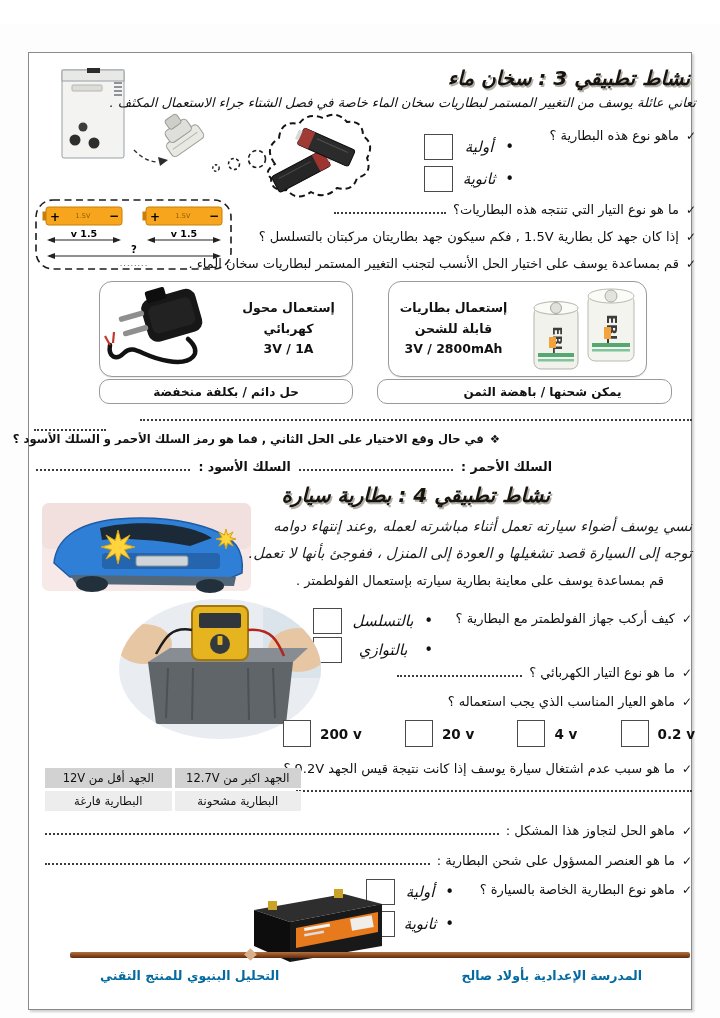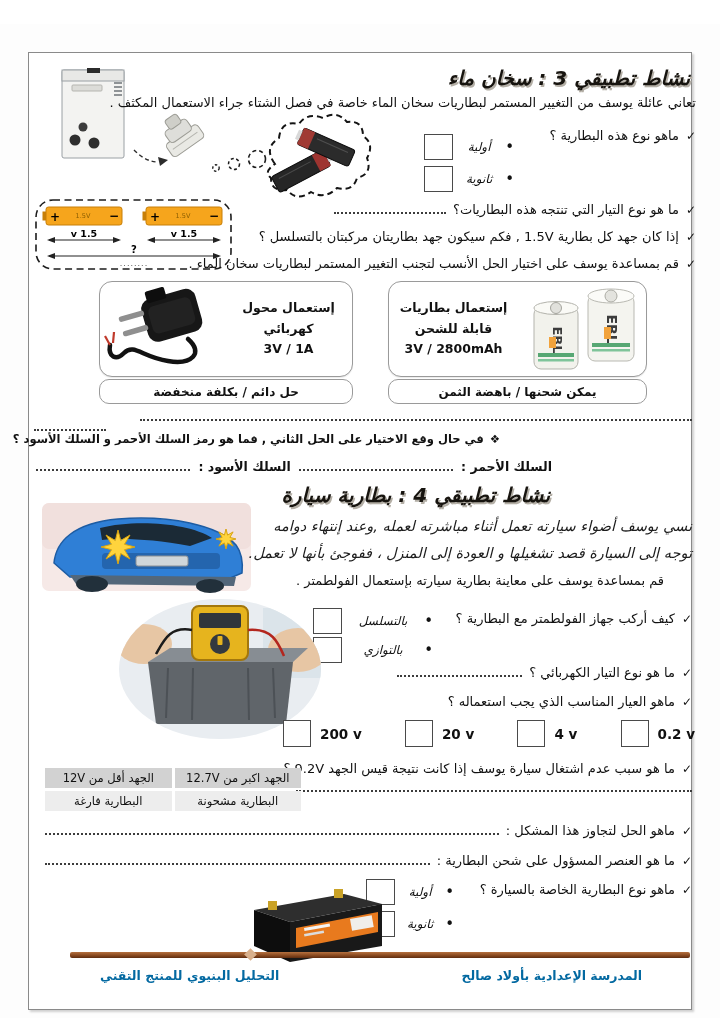--- a/index.html
+++ b/index.html
@@ -9,21 +9,21 @@
   .frame{left:28px;top:28px;width:662px;height:956px;border:1.4px solid #8a8a8a;
          box-shadow:2px 2px 2px rgba(0,0,0,.18);background:#fff;}
   .title{font-weight:bold;font-style:italic;font-size:20px;color:#17140f;
          text-shadow:1.5px 1.5px 0 #b4afa6;letter-spacing:.5px;white-space:nowrap;}
   .q{display:flex;direction:rtl;align-items:baseline;gap:7px;font-size:13px;white-space:nowrap;}
   .chk{font-size:12px;flex:none;}
   .dotline{border-bottom:2px dotted #3c3c3c;height:11px;flex:none;}
   .grow{flex:1;}
   .optrow{display:flex;direction:rtl;align-items:center;justify-content:space-between;}
   .bullet{font-size:15px;line-height:1;}
-  .optlabel{font-style:italic;font-size:12px;}
+  .optlabel{font-style:italic;font-size:15px;}
   .cb{width:29px;height:26px;border:1.6px solid #4a4a4a;background:#fff;flex:none;box-sizing:border-box;}
   .card{border:1.4px solid #9a9a9a;border-radius:13px;background:#fff;display:flex;direction:rtl;
         align-items:center;overflow:hidden;box-shadow:0 1px 1px rgba(0,0,0,.08);}
   .card-text{flex:1;text-align:center;font-weight:bold;font-size:12.5px;line-height:1.65;direction:rtl;}
   .ltr{direction:ltr;unicode-bidi:isolate;}
   .verdict{border:1.4px solid #9a9a9a;border-radius:10px;background:#fff;display:flex;
            align-items:center;justify-content:center;font-weight:bold;font-size:12px;}
   .story{font-style:italic;font-size:14.5px;color:#1c1c1c;white-space:nowrap;}
   .wires{display:flex;direction:rtl;align-items:baseline;gap:8px;font-size:12.5px;}
   .wires .lbl{font-weight:bold;white-space:nowrap;}
@@ -57,21 +57,21 @@
       <line x1="60" y1="15" x2="68" y2="15"></line>
         <line x1="60" y1="19" x2="68" y2="19"></line>
       <line x1="60" y1="23" x2="68" y2="23"></line>
         <line x1="60" y1="27" x2="68" y2="27"></line>
     </g>
     <circle cx="29" cy="59" r="4.5" fill="#3c3c3c"></circle>
     <circle cx="21" cy="72" r="5.5" fill="#2e2e2e"></circle>
     <circle cx="40" cy="75" r="5.5" fill="#2e2e2e"></circle>
   </svg>
 
-  <div class="abs" style="right:24px;top:71px;font-size:13px;white-space:nowrap;">تعاني عائلة يوسف من التغيير المستمر لبطاريات سخان الماء خاصة في فصل الشتاء جراء الاستعمال المكثف .</div>
+  <div class="abs" style="right:24px;top:71px;font-size:13px;white-space:nowrap;font-style:italic;">تعاني عائلة يوسف من التغيير المستمر لبطاريات سخان الماء خاصة في فصل الشتاء جراء الاستعمال المكثف .</div>
 
   <svg class="abs" style="left:130px;top:84px;" width="78" height="70" viewBox="0 0 78 70">
     <path d="M4,42 q12,12 24,12" fill="none" stroke="#2c2c2c" stroke-width="1.4" stroke-dasharray="4 3"></path>
     <path d="M28,49 l10,3 -8,6 z" fill="#2c2c2c"></path>
     <g transform="rotate(-35 52 30)">
       <rect x="34" y="26" width="38" height="16" rx="4" fill="#e9e9e4" stroke="#9b9b94"></rect>
       <rect x="40" y="15" width="26" height="14" rx="4" fill="#dededa" stroke="#9b9b94"></rect>
       <rect x="47" y="6" width="14" height="11" rx="3" fill="#cfcfc9" stroke="#9b9b94"></rect>
       <line x1="38" y1="34" x2="68" y2="34" stroke="#b3b3ad"></line>
     </g>
@@ -190,21 +190,21 @@
         <rect x="20" y="21" width="26" height="5.5" rx="2.5" fill="#8f8f8f"></rect>
         <rect x="20" y="36" width="26" height="5.5" rx="2.5" fill="#8f8f8f"></rect>
         <rect x="50" y="20" width="44" height="28" rx="6" fill="#222"></rect>
       </g>
       <path d="M88,56 C104,70 92,82 68,78 C42,74 34,60 24,70 C16,78 8,74 10,62" fill="none" stroke="#121212" stroke-width="4.5" stroke-linecap="round"></path>
       <path d="M10,62 l-5,-9" stroke="#c0392b" stroke-width="2.2"></path>
       <path d="M13,60 l1,-11" stroke="#c0392b" stroke-width="2.2"></path>
     </svg>
   </div>
 
-  <div class="abs verdict" style="left:388px;top:355px;width:257px;height:23px;">يمكن شحنها / باهضة الثمن</div>
+  <div class="abs verdict" style="left:377px;top:355px;width:257px;height:23px;padding-left:36px;">يمكن شحنها / باهضة الثمن</div>
   <div class="abs verdict" style="left:99px;top:355px;width:252px;height:23px;">حل دائم / بكلفة منخفضة</div>
 
   <div class="abs dotline" style="left:140px;top:384px;width:552px;"></div>
   <div class="abs dotline" style="left:34px;top:394px;width:72px;"></div>
 
   <div class="abs diamondq" style="right:220px;top:408px;">
     <span>❖</span>
     <span style="font-weight:bold;">في حال وقع الاختيار على الحل الثاني , فما هو رمز السلك الأحمر و السلك الأسود ؟</span>
   </div>
   <div class="abs wires" style="left:36px;top:434px;width:516px;">

